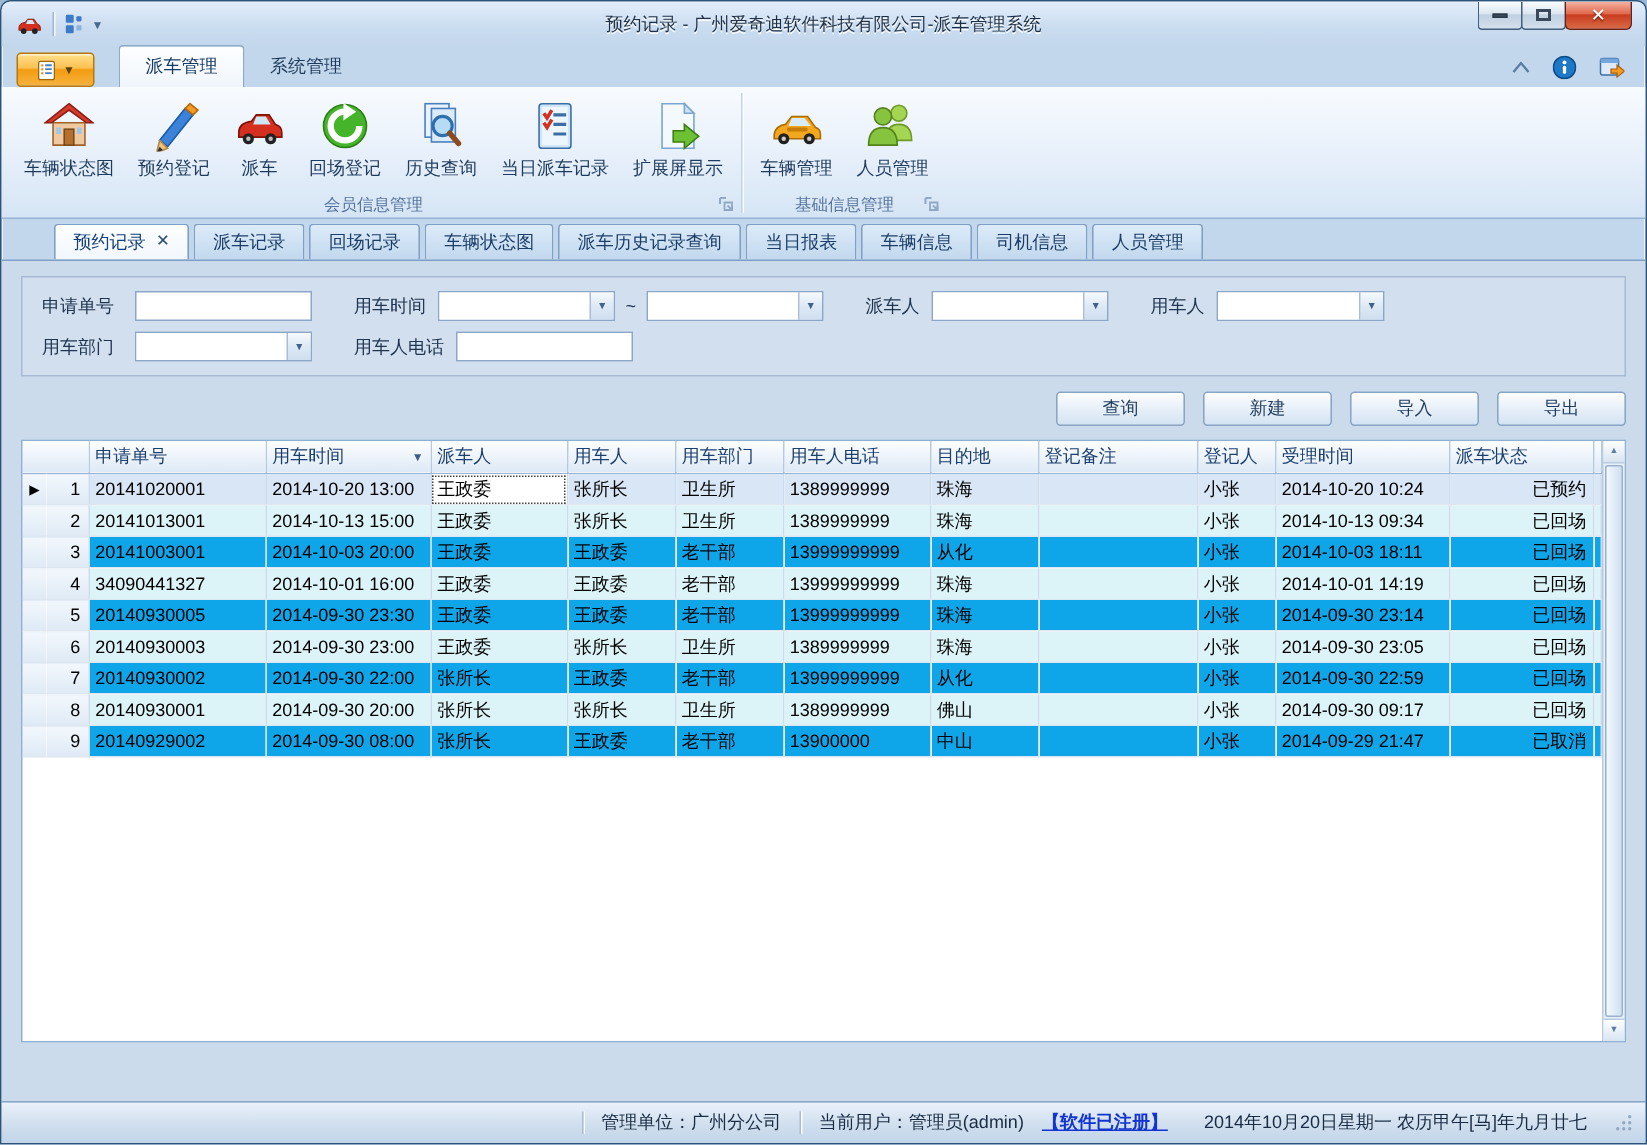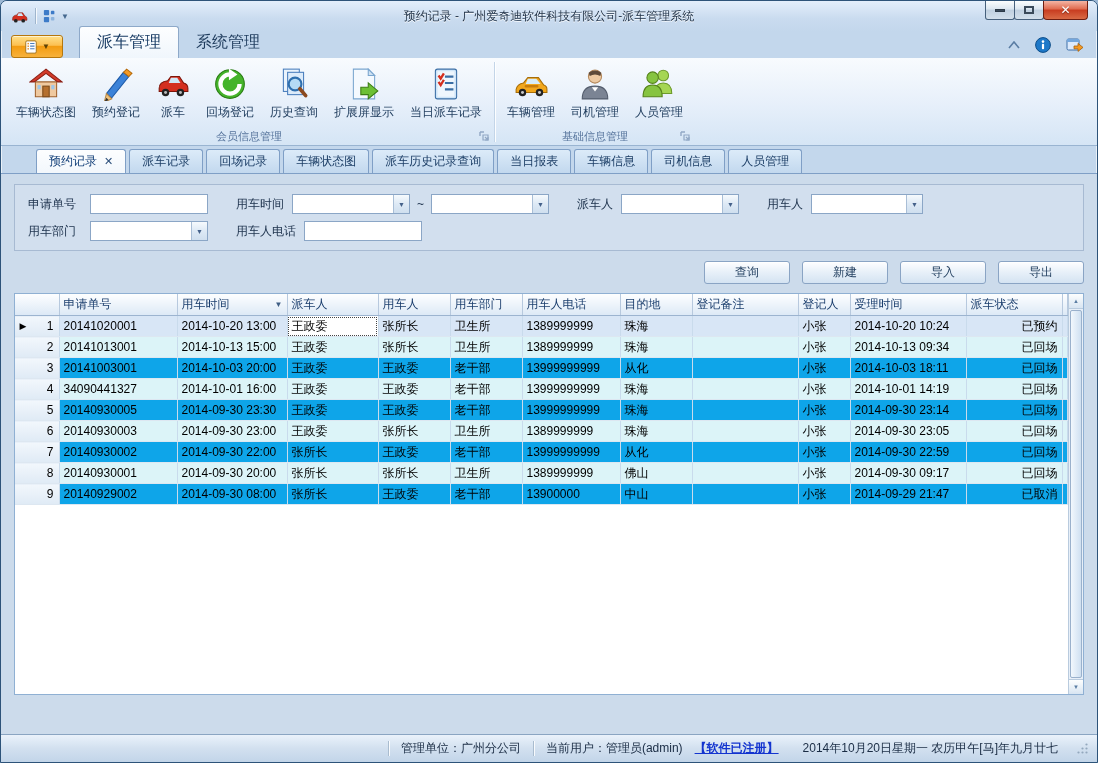--- a/index.html
+++ b/index.html
@@ -29,21 +29,21 @@
   .glyph-min{ width:10px; height:3px; background:#3a4a5a; border:1px solid #2c3a48; }
   .glyph-max{ width:10px; height:8px; border:2px solid #3a4a5a; background:transparent; }
 
   
   .ribbon-tabs{ height:27px; display:flex; align-items:flex-end; padding:0 10px; flex:none; position:relative; }
   .app-btn{ width:52px; height:23px; margin-right:16px; margin-bottom:0; border-radius:3px;
     background:linear-gradient(#ffe18a,#fcc052 44%,#f39c12 50%,#f7b23c);
     border:1px solid #b5770e; display:flex; align-items:center; justify-content:center; gap:4px;
     box-shadow:inset 0 1px 0 rgba(255,255,255,.6); }
   .app-btn .caret{ font-size:8px; color:#5d4206; }
-  .rtab{ padding:5px 17px 5px; font-size:16px; color:#1e3b5c; }
+  .rtab{ padding:5px 17px 5px; font-size:12px; color:#1e3b5c; }
   .rtab.active{ background:linear-gradient(#fdfeff,#f0f6fc); border:1px solid #8ea9c9; border-bottom:none;
     border-radius:3px 3px 0 0; color:#173a63; }
   .ribbon-right{ margin-left:auto; display:flex; align-items:center; gap:15px; padding:0 4px 5px 0; }
 
   
   .ribbon-body{ height:88px; flex:none; display:flex; padding:1px 4px 0;
     background:linear-gradient(#f8fbfe,#e6effa 55%,#d5e5f5); border-bottom:1px solid #99b4d1; }
   .rgroup{ display:flex; flex-direction:column; }
   .rgroup-buttons{ flex:1; display:flex; align-items:center; padding:1px 3px; }
   .rbtn{ display:flex; flex-direction:column; align-items:center; justify-content:flex-start;
@@ -275,40 +275,40 @@
                 <rect x="10" y="5" width="15" height="21" fill="#dcebfa" stroke="#4a7ebd"></rect>
                 <circle cx="17" cy="16" r="6" fill="rgba(150,205,240,.55)" stroke="#2f6fae" stroke-width="2"></circle>
                 <line x1="21.5" y1="20.5" x2="27" y2="27" stroke="#8c4a1f" stroke-width="3.4" stroke-linecap="round"></line>
               </svg>
             </span>
             <span class="rbtn-label">历史查询</span>
           </div>
           <div class="rbtn">
             <span class="icon">
               <svg viewBox="0 0 32 32">
-                <path d="M6 2 h14 l6 6 v22 H6z" fill="#f4f9fe" stroke="#7aa6cf"></path>
-                <path d="M20 2 l6 6 h-6z" fill="#cfe2f3" stroke="#7aa6cf"></path>
-                <path d="M13 19 h7 v-4 l9 7.5 -9 7.5 v-4 h-7z" fill="#6cc034" stroke="#3c7d14"></path>
-              </svg>
-            </span>
-            <span class="rbtn-label">扩展屏显示</span>
-          </div>
-          <div class="rbtn">
-            <span class="icon">
-              <svg viewBox="0 0 32 32">
                 <rect x="6" y="2" width="20" height="28" rx="2" fill="#cfe5f8" stroke="#3a6ea5"></rect>
                 <rect x="8" y="4" width="16" height="24" fill="#eef6fd"></rect>
                 <line x1="15" y1="9" x2="23" y2="9" stroke="#3a6ea5" stroke-width="2"></line>
                 <line x1="15" y1="15" x2="23" y2="15" stroke="#3a6ea5" stroke-width="2"></line>
                 <line x1="15" y1="21" x2="23" y2="21" stroke="#3a6ea5" stroke-width="2"></line>
                 <path d="M9 8 l2 3 3-5" stroke="#d42f1f" stroke-width="2.2" fill="none"></path>
                 <path d="M9 14 l2 3 3-5" stroke="#d42f1f" stroke-width="2.2" fill="none"></path>
               </svg>
             </span>
             <span class="rbtn-label">当日派车记录</span>
+          </div>
+          <div class="rbtn">
+            <span class="icon">
+              <svg viewBox="0 0 32 32">
+                <path d="M6 2 h14 l6 6 v22 H6z" fill="#f4f9fe" stroke="#7aa6cf"></path>
+                <path d="M20 2 l6 6 h-6z" fill="#cfe2f3" stroke="#7aa6cf"></path>
+                <path d="M13 19 h7 v-4 l9 7.5 -9 7.5 v-4 h-7z" fill="#6cc034" stroke="#3c7d14"></path>
+              </svg>
+            </span>
+            <span class="rbtn-label">扩展屏显示</span>
           </div>
         </div>
         <div class="rgroup-footer">
           <span>会员信息管理</span>
           <span class="launcher icon">
             <svg viewBox="0 0 11 11">
               <path d="M1 1 h4 M1 1 v4" stroke="#7a93b5" stroke-width="1.4" fill="none"></path>
               <path d="M4 4 h5 v5 h-5z" fill="none" stroke="#7a93b5" stroke-width="1.2"></path>
               <path d="M6 6 l3 3 M9 6 v3 h-3" stroke="#7a93b5" stroke-width="1.2" fill="none"></path>
             </svg>
@@ -324,31 +324,20 @@
                 <path d="M2 21q1-5 7-6l4-5h10l5 7q3 1 3 4v3H2z" fill="#f2a71c" stroke="#a86d06"></path>
                 <path d="M13 11h8l4 5h-14z" fill="#d7ecf8"></path>
                 <rect x="10" y="17" width="13" height="2.4" rx="1" fill="#c87d0a"></rect>
                 <circle cx="8" cy="24" r="3.5" fill="#222"></circle>
                 <circle cx="8" cy="24" r="1.4" fill="#ccc"></circle>
                 <circle cx="24" cy="24" r="3.5" fill="#222"></circle>
                 <circle cx="24" cy="24" r="1.4" fill="#ccc"></circle>
               </svg>
             </span>
             <span class="rbtn-label">车辆管理</span>
-          </div>
-          <div class="rbtn">
-            <span class="icon">
-              <svg viewBox="0 0 32 32">
-                <circle cx="16" cy="9" r="6.2" fill="#ecc9a2" stroke="#b58a5e"></circle>
-                <path d="M10 5.5 q6-4.5 12 0 l-1 3 q-5-3 -10 0z" fill="#5d4a3a"></path>
-                <path d="M4 30 q0-12 12-12 t12 12z" fill="#7b8494" stroke="#545d6d"></path>
-                <path d="M13 19 l3 4 3-4" fill="#fff"></path>
-              </svg>
-            </span>
-            <span class="rbtn-label">司机管理</span>
           </div>
           <div class="rbtn">
             <span class="icon">
               <svg viewBox="0 0 32 32">
                 <circle cx="20" cy="8" r="5" fill="#a5d653" stroke="#6d9a2b"></circle>
                 <path d="M12 25 q0-10 8-10 t8 10z" fill="#a5d653" stroke="#6d9a2b"></path>
                 <circle cx="10" cy="10" r="5.4" fill="#86c440" stroke="#55821a"></circle>
                 <path d="M1 28 q0-11 9-11 t9 11z" fill="#86c440" stroke="#55821a"></path>
               </svg>
             </span>

